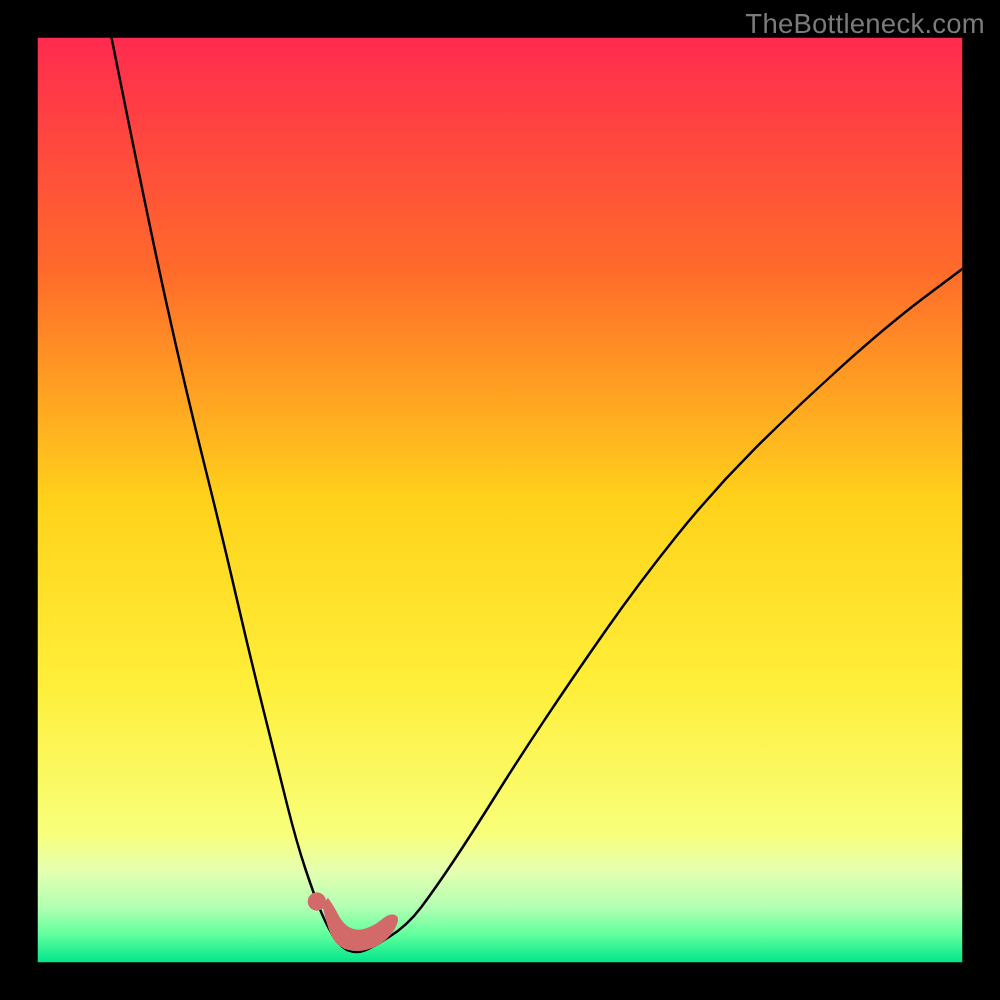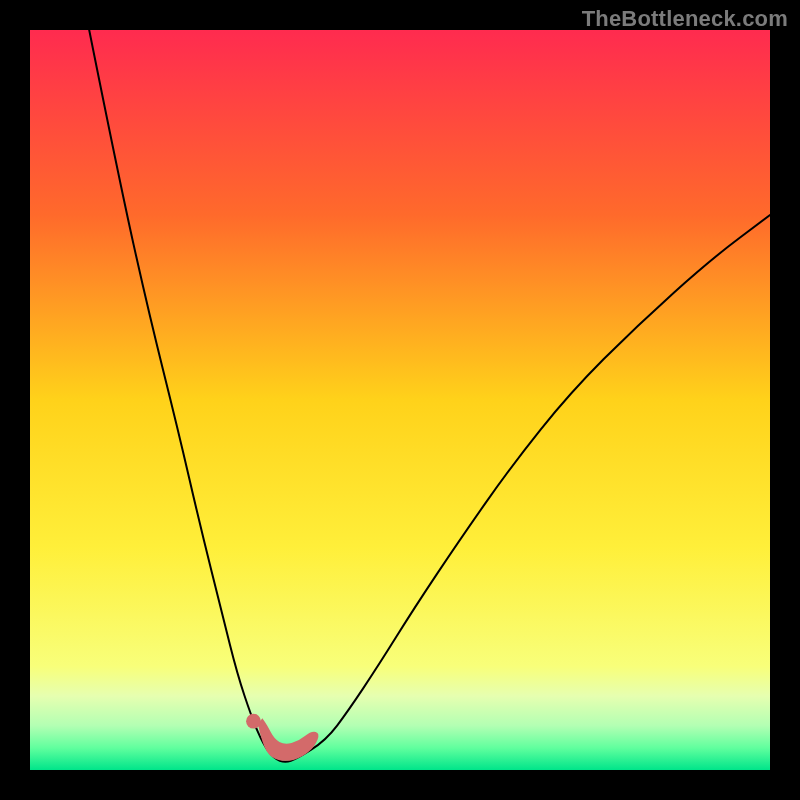--- a/index.html
+++ b/index.html
@@ -25,21 +25,21 @@
     top: 0;
     width: 740px;
     height: 740px;
   }
   .watermark {
     position: absolute;
     top: 6px;
     right: 12px;
     color: #7b7b7b;
     font-size: 22px;
-    font-weight: 700;
+    font-weight: 400;
     letter-spacing: 0.2px;
     text-align: right;
   }
   svg { display: block; }
 </style>
 </head>
 <body>
 
 <div class="frame">
   <svg class="plot-area" viewBox="0 0 740 740" width="740" height="740" preserveAspectRatio="none">

